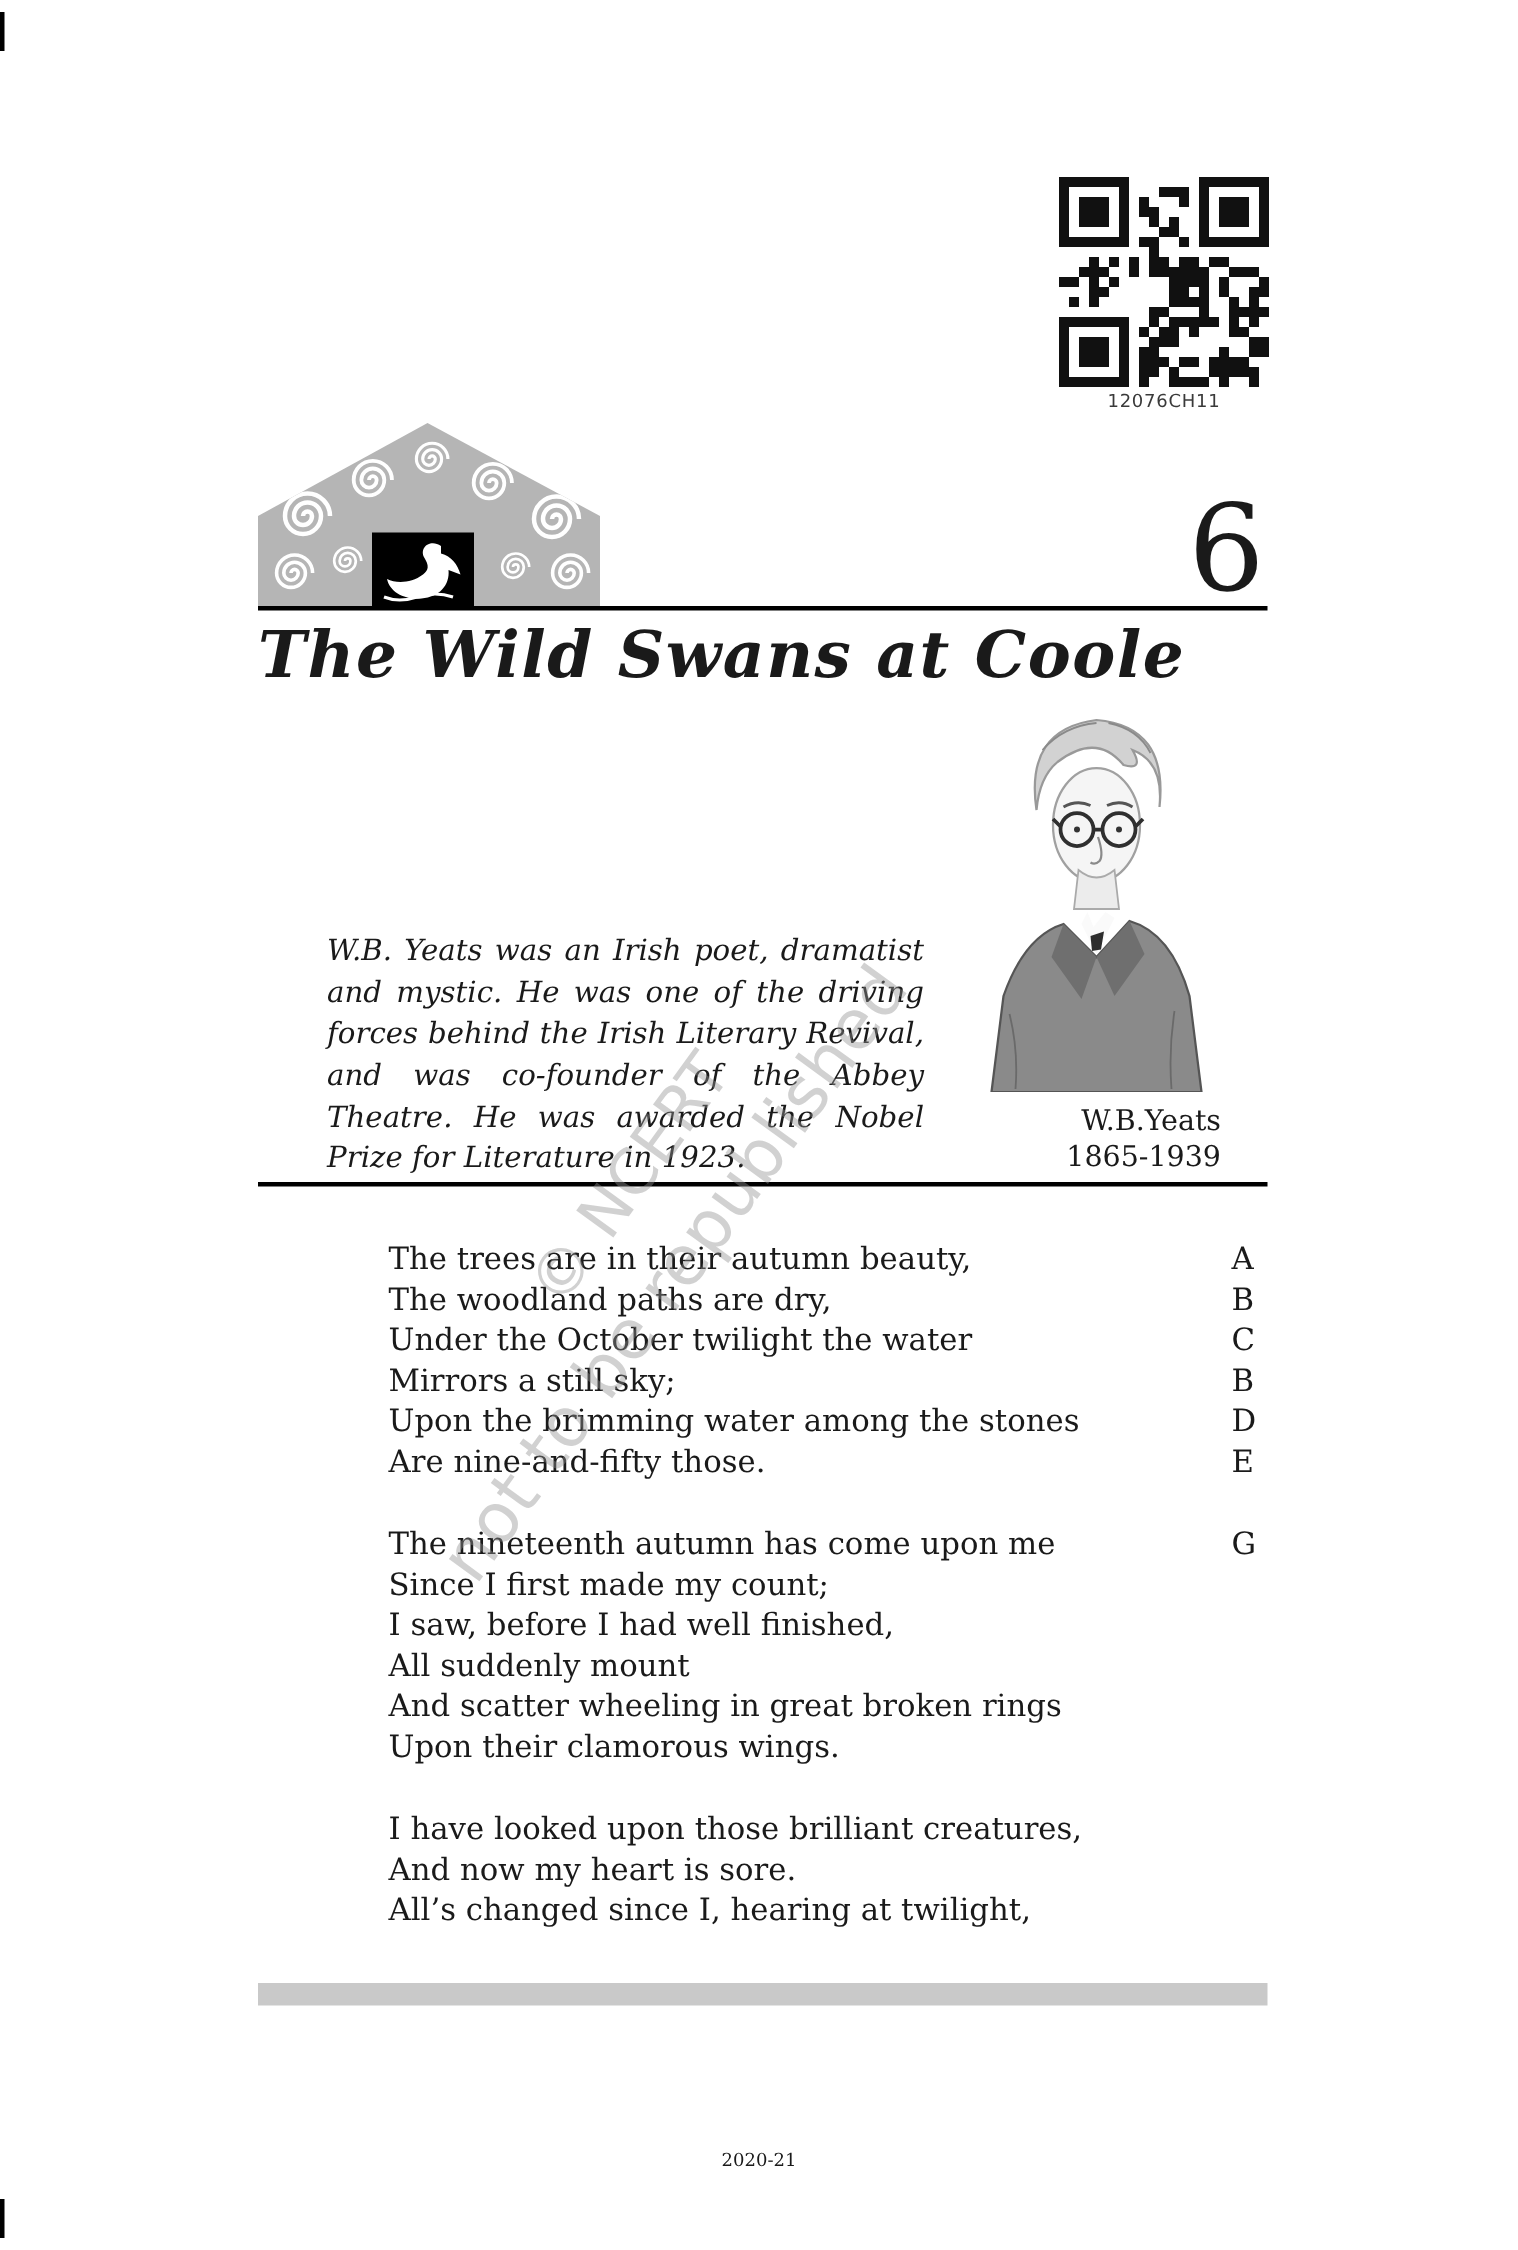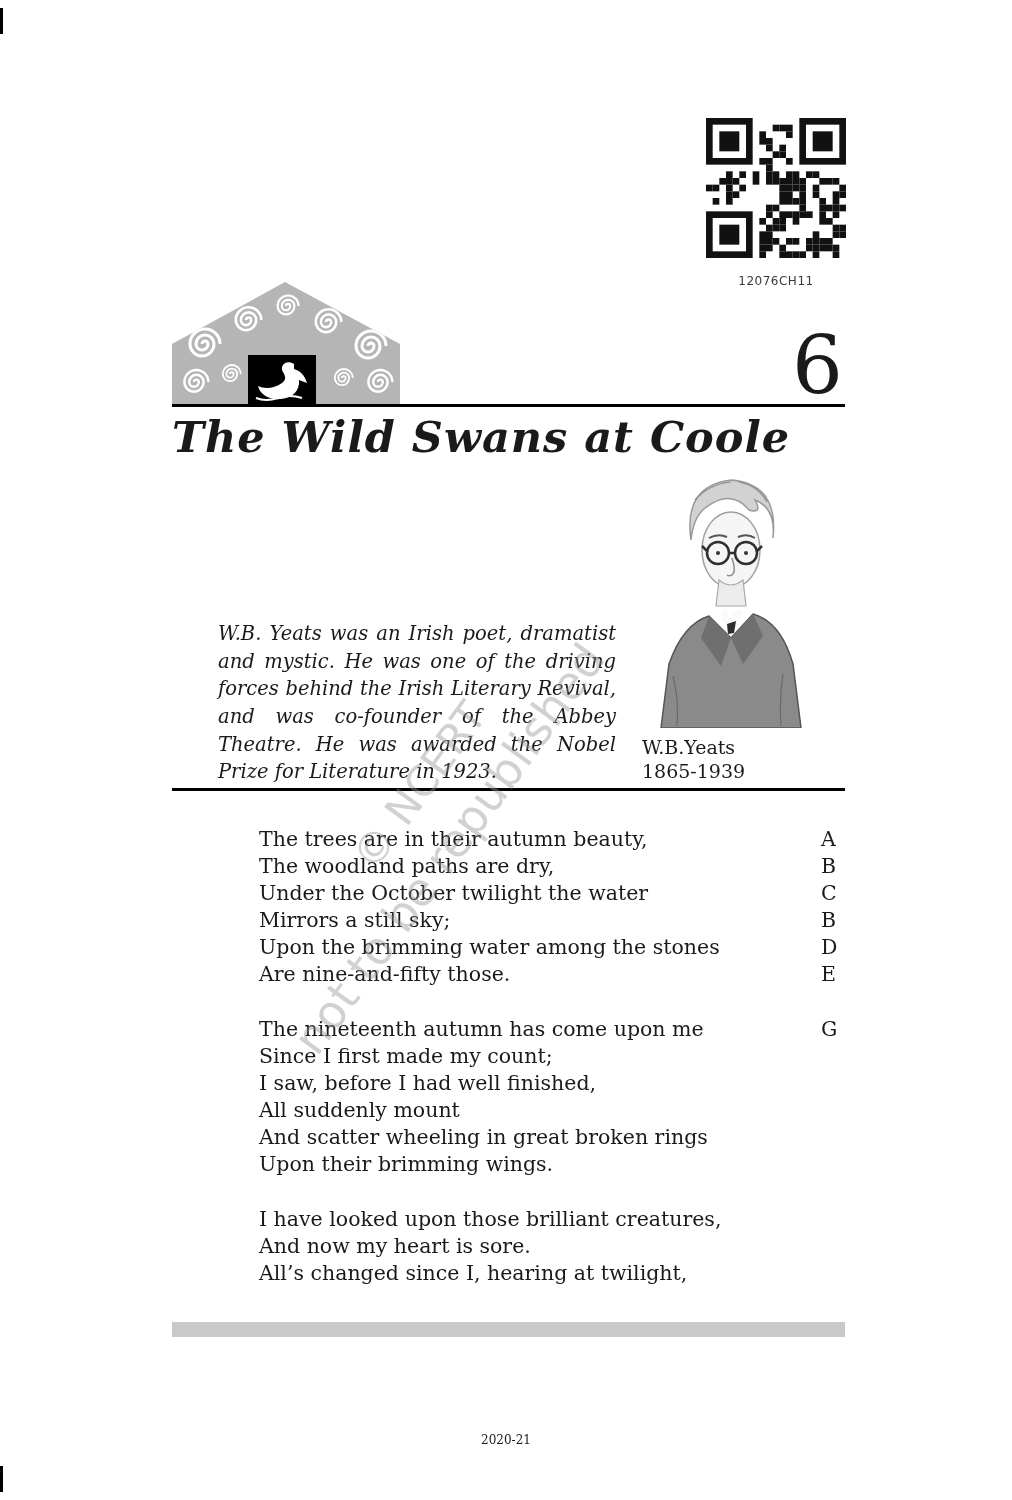--- a/index.html
+++ b/index.html
@@ -16,21 +16,21 @@
   .cropmark { position: absolute; background: #000; }
   .cropmark.tl { left: 0; top: 8px; width: 3px; height: 26px; }
   .cropmark.bl { left: 0; top: 1466px; width: 3px; height: 26px; }
 
   
   .qr-block { position: absolute; left: 706px; top: 118px; width: 140px; }
   .qr-block svg { display: block; width: 140px; height: 140px; }
   .qr-label {
     font-family: "DejaVu Sans", sans-serif;
     font-size: 12px; color: #3a3a3a;
-    margin-top: 16px; text-align: center; letter-spacing: 0.5px;
+    margin-top: 2px; text-align: center; letter-spacing: 0.5px;
   }
 
   
   .header-band {
     position: absolute; left: 172px; top: 285px;
     width: 673px; height: 122px;
     border-bottom: 3px solid #000;
   }
   .deco { position: absolute; left: 0; bottom: 0; width: 228px; height: 122px; }
   .deco svg { display: block; }
@@ -47,21 +47,21 @@
   }
 
   .bio {
     position: absolute; left: 218px; top: 620px; width: 398px;
     font-style: italic; font-size: 19.5px; line-height: 1.42;
     text-align: justify;
   }
 
   .portrait { position: absolute; left: 642px; top: 466px; width: 172px; }
   .portrait svg { display: block; width: 172px; height: 262px; }
-  .portrait-caption { text-align: left; font-size: 19px; line-height: 1.25; margin-top: 8px; }
+  .portrait-caption { text-align: right; font-size: 19px; line-height: 1.25; margin-top: 8px; }
 
   .rule { position: absolute; left: 172px; top: 788px; width: 673px; height: 3px; background: #000; }
 
   .poem {
     position: absolute; left: 218px; top: 826px; width: 627px;
     font-size: 20.5px; line-height: 27px;
   }
   .stanza { margin-bottom: 28px; margin-left: 41px; }
   .poem-line { display: flex; justify-content: space-between; }
   .line-text { white-space: nowrap; }
@@ -338,21 +338,21 @@
         </div>
         <div class="poem-line">
           <span class="line-text">All suddenly mount</span>
           <span class="rhyme"></span>
         </div>
         <div class="poem-line">
           <span class="line-text">And scatter wheeling in great broken rings</span>
           <span class="rhyme"></span>
         </div>
         <div class="poem-line">
-          <span class="line-text">Upon their brimming wings.</span>
+          <span class="line-text">Upon their clamorous wings.</span>
           <span class="rhyme"></span>
         </div>
       </div>
       <div class="stanza">
         <div class="poem-line">
           <span class="line-text">I have looked upon those brilliant creatures,</span>
           <span class="rhyme"></span>
         </div>
         <div class="poem-line">
           <span class="line-text">And now my heart is sore.</span>

